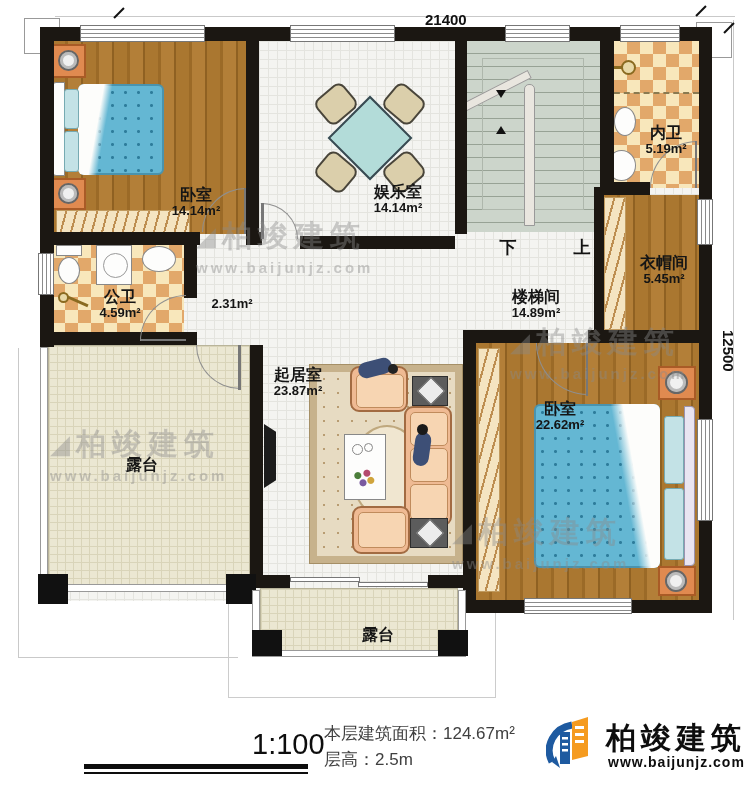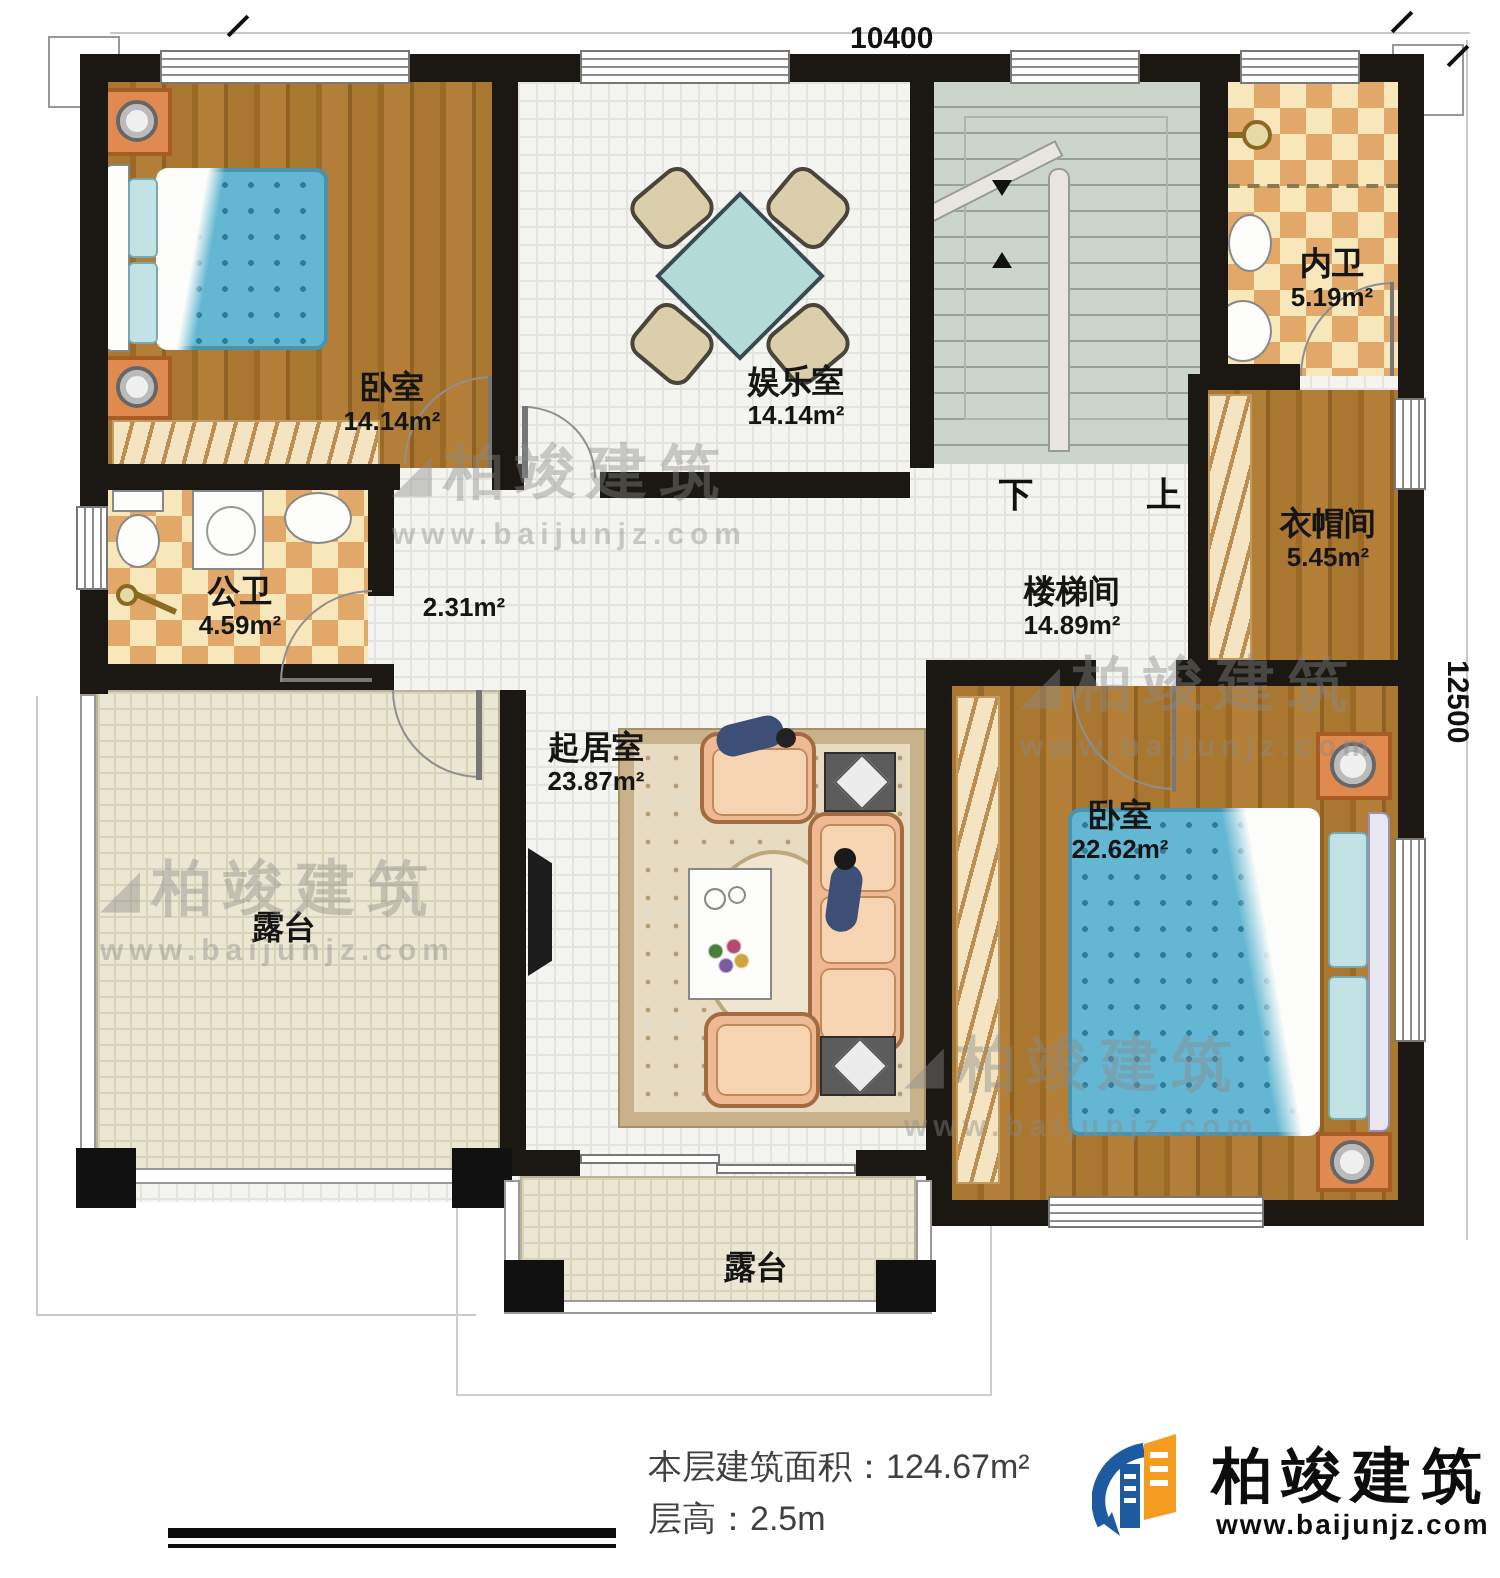--- a/index.html
+++ b/index.html
@@ -261,21 +261,21 @@
   </div>
   <div class="rlabel" style="left:142px;top:456px">
     <div class="rname">露台</div>
   </div>
   <div class="rlabel" style="left:378px;top:626px">
     <div class="rname">露台</div>
   </div>
   <div class="updown" style="left:508px;top:236px">下</div>
   <div class="updown" style="left:582px;top:236px">上</div>
 
-  <div class="dimtext" style="left:425px;top:11px">10400</div>
+  <div class="dimtext" style="left:425px;top:11px">21400</div>
   <div class="dimtext" style="left:737px;top:330px;transform:rotate(90deg);transform-origin:0 0">12500</div>
 
   <div class="wm" style="left:196px;top:216px">
     <div class="wm-row">
         <span class="wm-glyph">◢</span>
         <span>柏竣建筑</span>
       </div>
     <div class="wm-url">www.baijunjz.com</div>
   </div>
   <div class="wm" style="left:510px;top:322px">
@@ -295,20 +295,21 @@
   <div class="wm" style="left:452px;top:512px">
     <div class="wm-row">
         <span class="wm-glyph">◢</span>
         <span>柏竣建筑</span>
       </div>
     <div class="wm-url">www.baijunjz.com</div>
   </div>
 
   <div class="abs" style="left:84px;top:764px;width:224px;height:5px;background:#0d0d0d"></div>
   <div class="abs" style="left:84px;top:772px;width:224px;height:2px;background:#0d0d0d"></div>
+  <div class="footer-scale" style="left:252px;top:728px">1:100</div>
   <div class="footer-row" style="left:324px;top:722px">
     <span>本层建筑面积：</span><span>124.67m²</span>
   </div>
   <div class="footer-row" style="left:324px;top:748px">
     <span>层高：</span><span>2.5m</span>
   </div>
   <svg class="abs" style="left:546px;top:712px" width="54" height="60" viewBox="0 0 54 60">
     <path d="M6 50 C-2 34 8 16 26 13" stroke="#1e5aa0" stroke-width="7" fill="none"></path>
     <path d="M6 50 L14 56 L10 44 Z" fill="#1e5aa0"></path>
     <polygon points="26,10 42,5 42,44 26,48" fill="#f59b20"></polygon>

